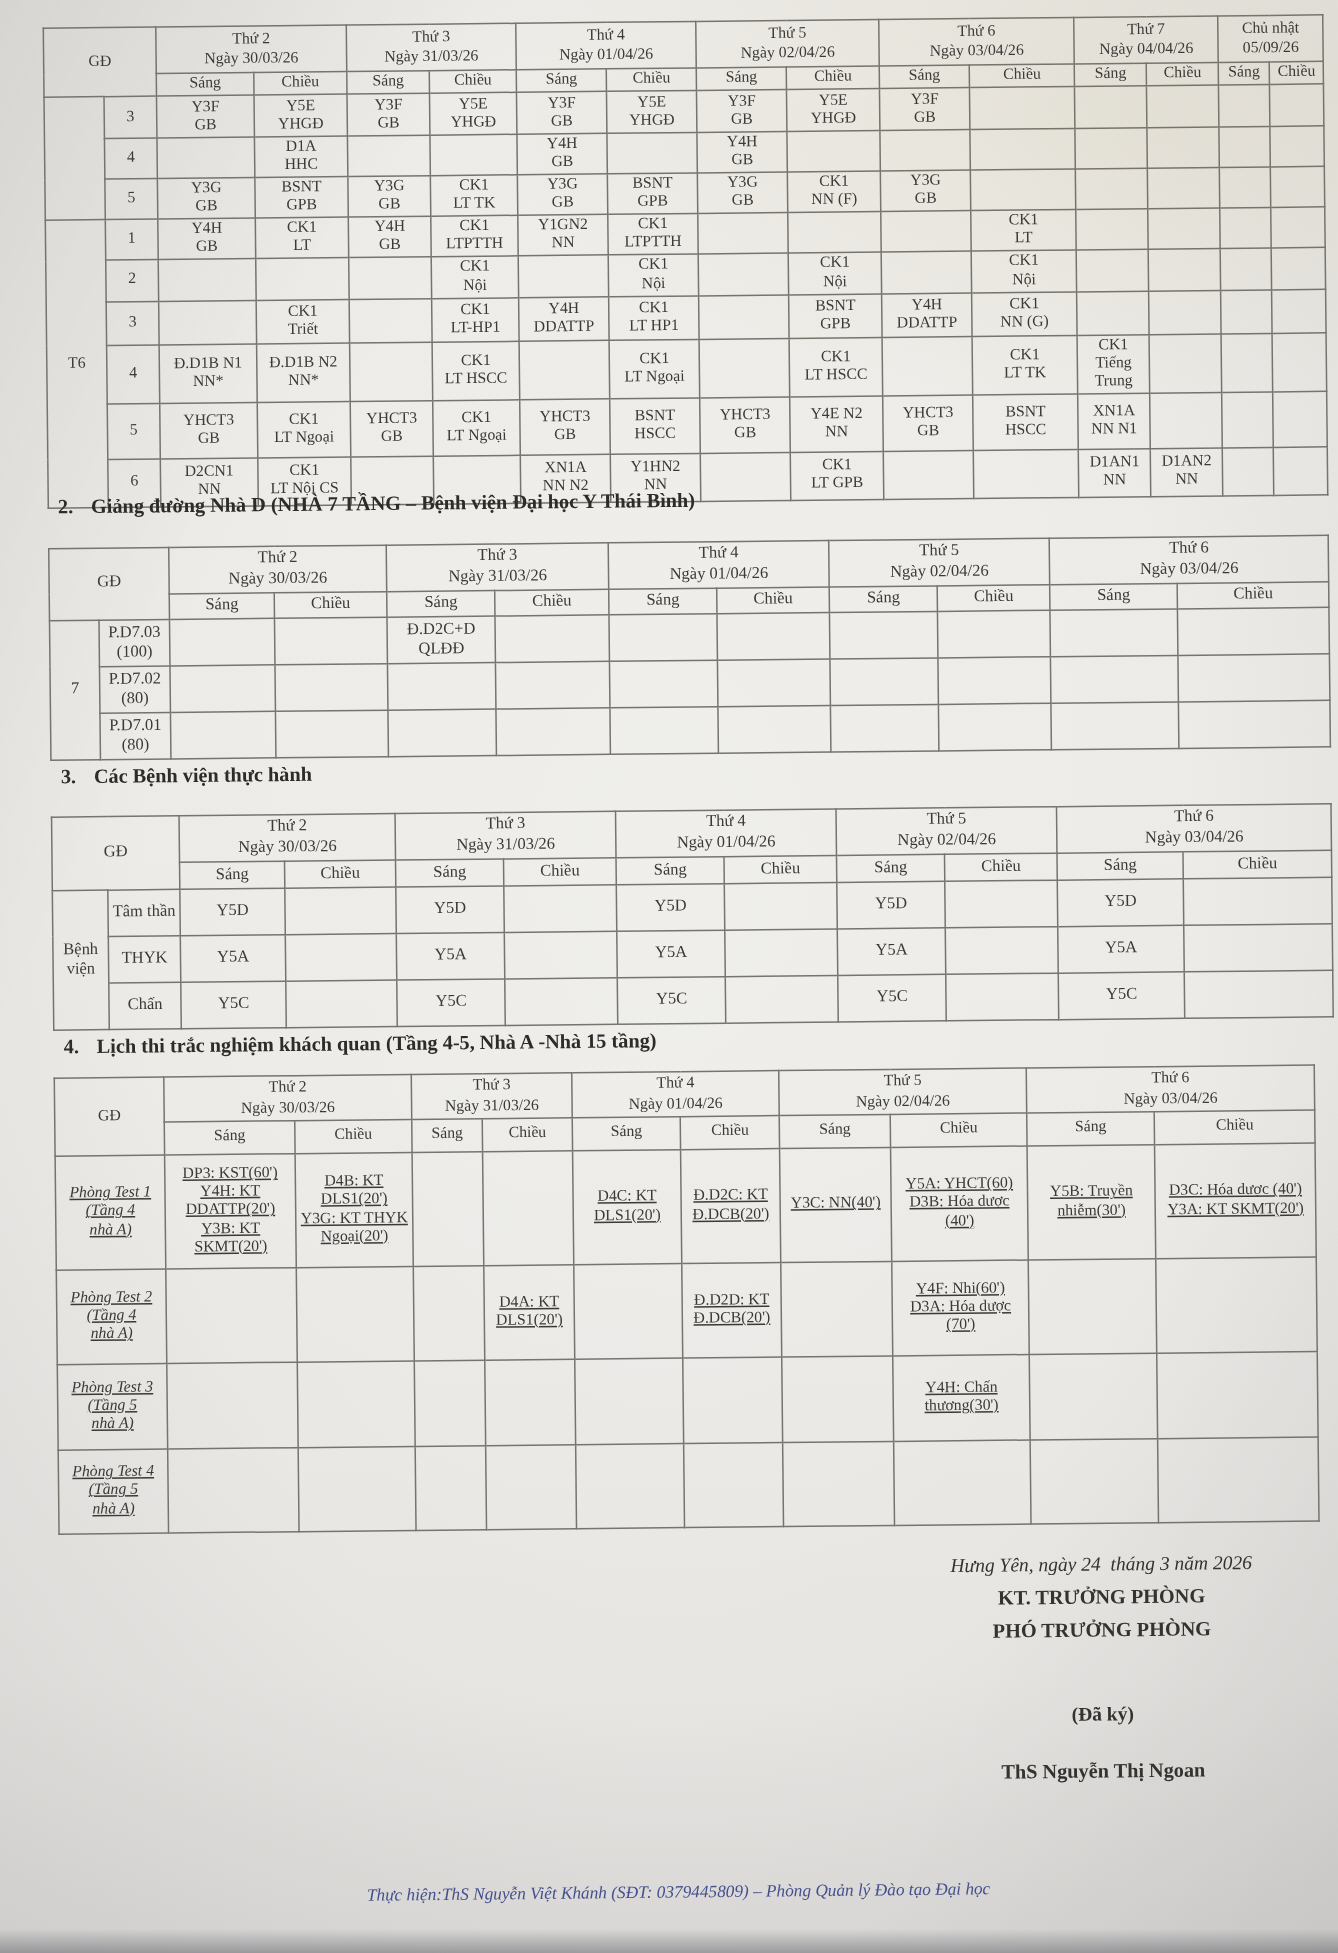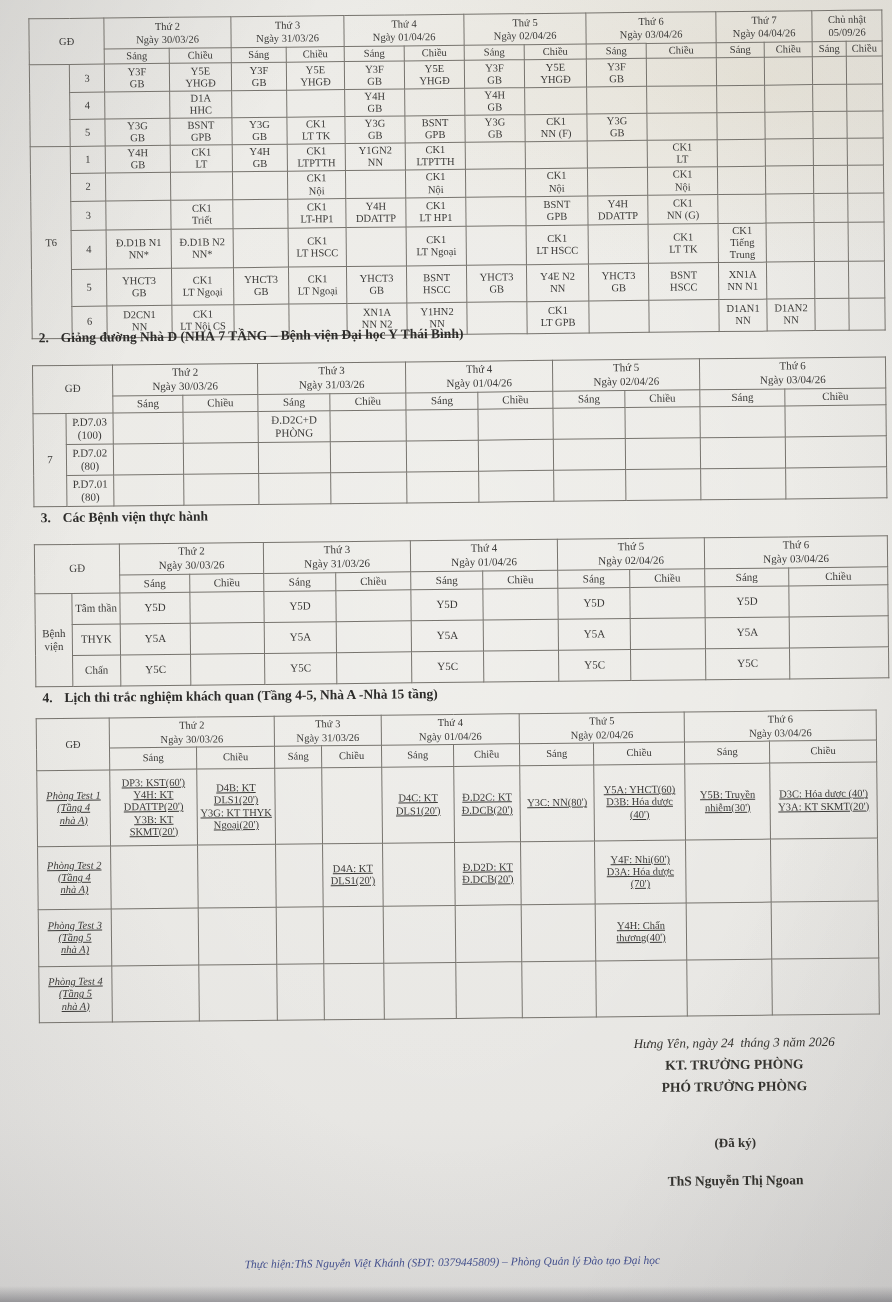--- a/index.html
+++ b/index.html
@@ -398,21 +398,21 @@
           </tr>
         </thead>
         <tbody>
           <tr>
             <td class="group" rowspan="3">7</td>
             <td class="label">P.D7.03
 (100)</td>
             <td class="cell"></td>
             <td class="cell"></td>
             <td class="cell">Đ.D2C+D
-PHÒNG</td>
+QLĐĐ</td>
             <td class="cell"></td>
             <td class="cell"></td>
             <td class="cell"></td>
             <td class="cell"></td>
             <td class="cell"></td>
             <td class="cell"></td>
             <td class="cell"></td>
           </tr>
           <tr>
             <td class="label">P.D7.02
@@ -594,21 +594,21 @@
             <td class="cell">D4B: KT
 DLS1(20')
 Y3G: KT THYK
 Ngoại(20')</td>
             <td class="cell"></td>
             <td class="cell"></td>
             <td class="cell">D4C: KT
 DLS1(20')</td>
             <td class="cell">Đ.D2C: KT
 Đ.DCB(20')</td>
-            <td class="cell">Y3C: NN(80')</td>
+            <td class="cell">Y3C: NN(40')</td>
             <td class="cell">Y5A: YHCT(60)
 D3B: Hóa dược
 (40')</td>
             <td class="cell">Y5B: Truyền
 nhiễm(30')</td>
             <td class="cell">D3C: Hóa dược (40')
 Y3A: KT SKMT(20')</td>
           </tr>
           <tr>
             <td class="label">Phòng Test 2
@@ -634,21 +634,21 @@
 (Tầng 5
 nhà A)</td>
             <td class="cell"></td>
             <td class="cell"></td>
             <td class="cell"></td>
             <td class="cell"></td>
             <td class="cell"></td>
             <td class="cell"></td>
             <td class="cell"></td>
             <td class="cell">Y4H: Chấn
-thương(40')</td>
+thương(30')</td>
             <td class="cell"></td>
             <td class="cell"></td>
           </tr>
           <tr>
             <td class="label">Phòng Test 4
 (Tầng 5
 nhà A)</td>
             <td class="cell"></td>
             <td class="cell"></td>
             <td class="cell"></td>

